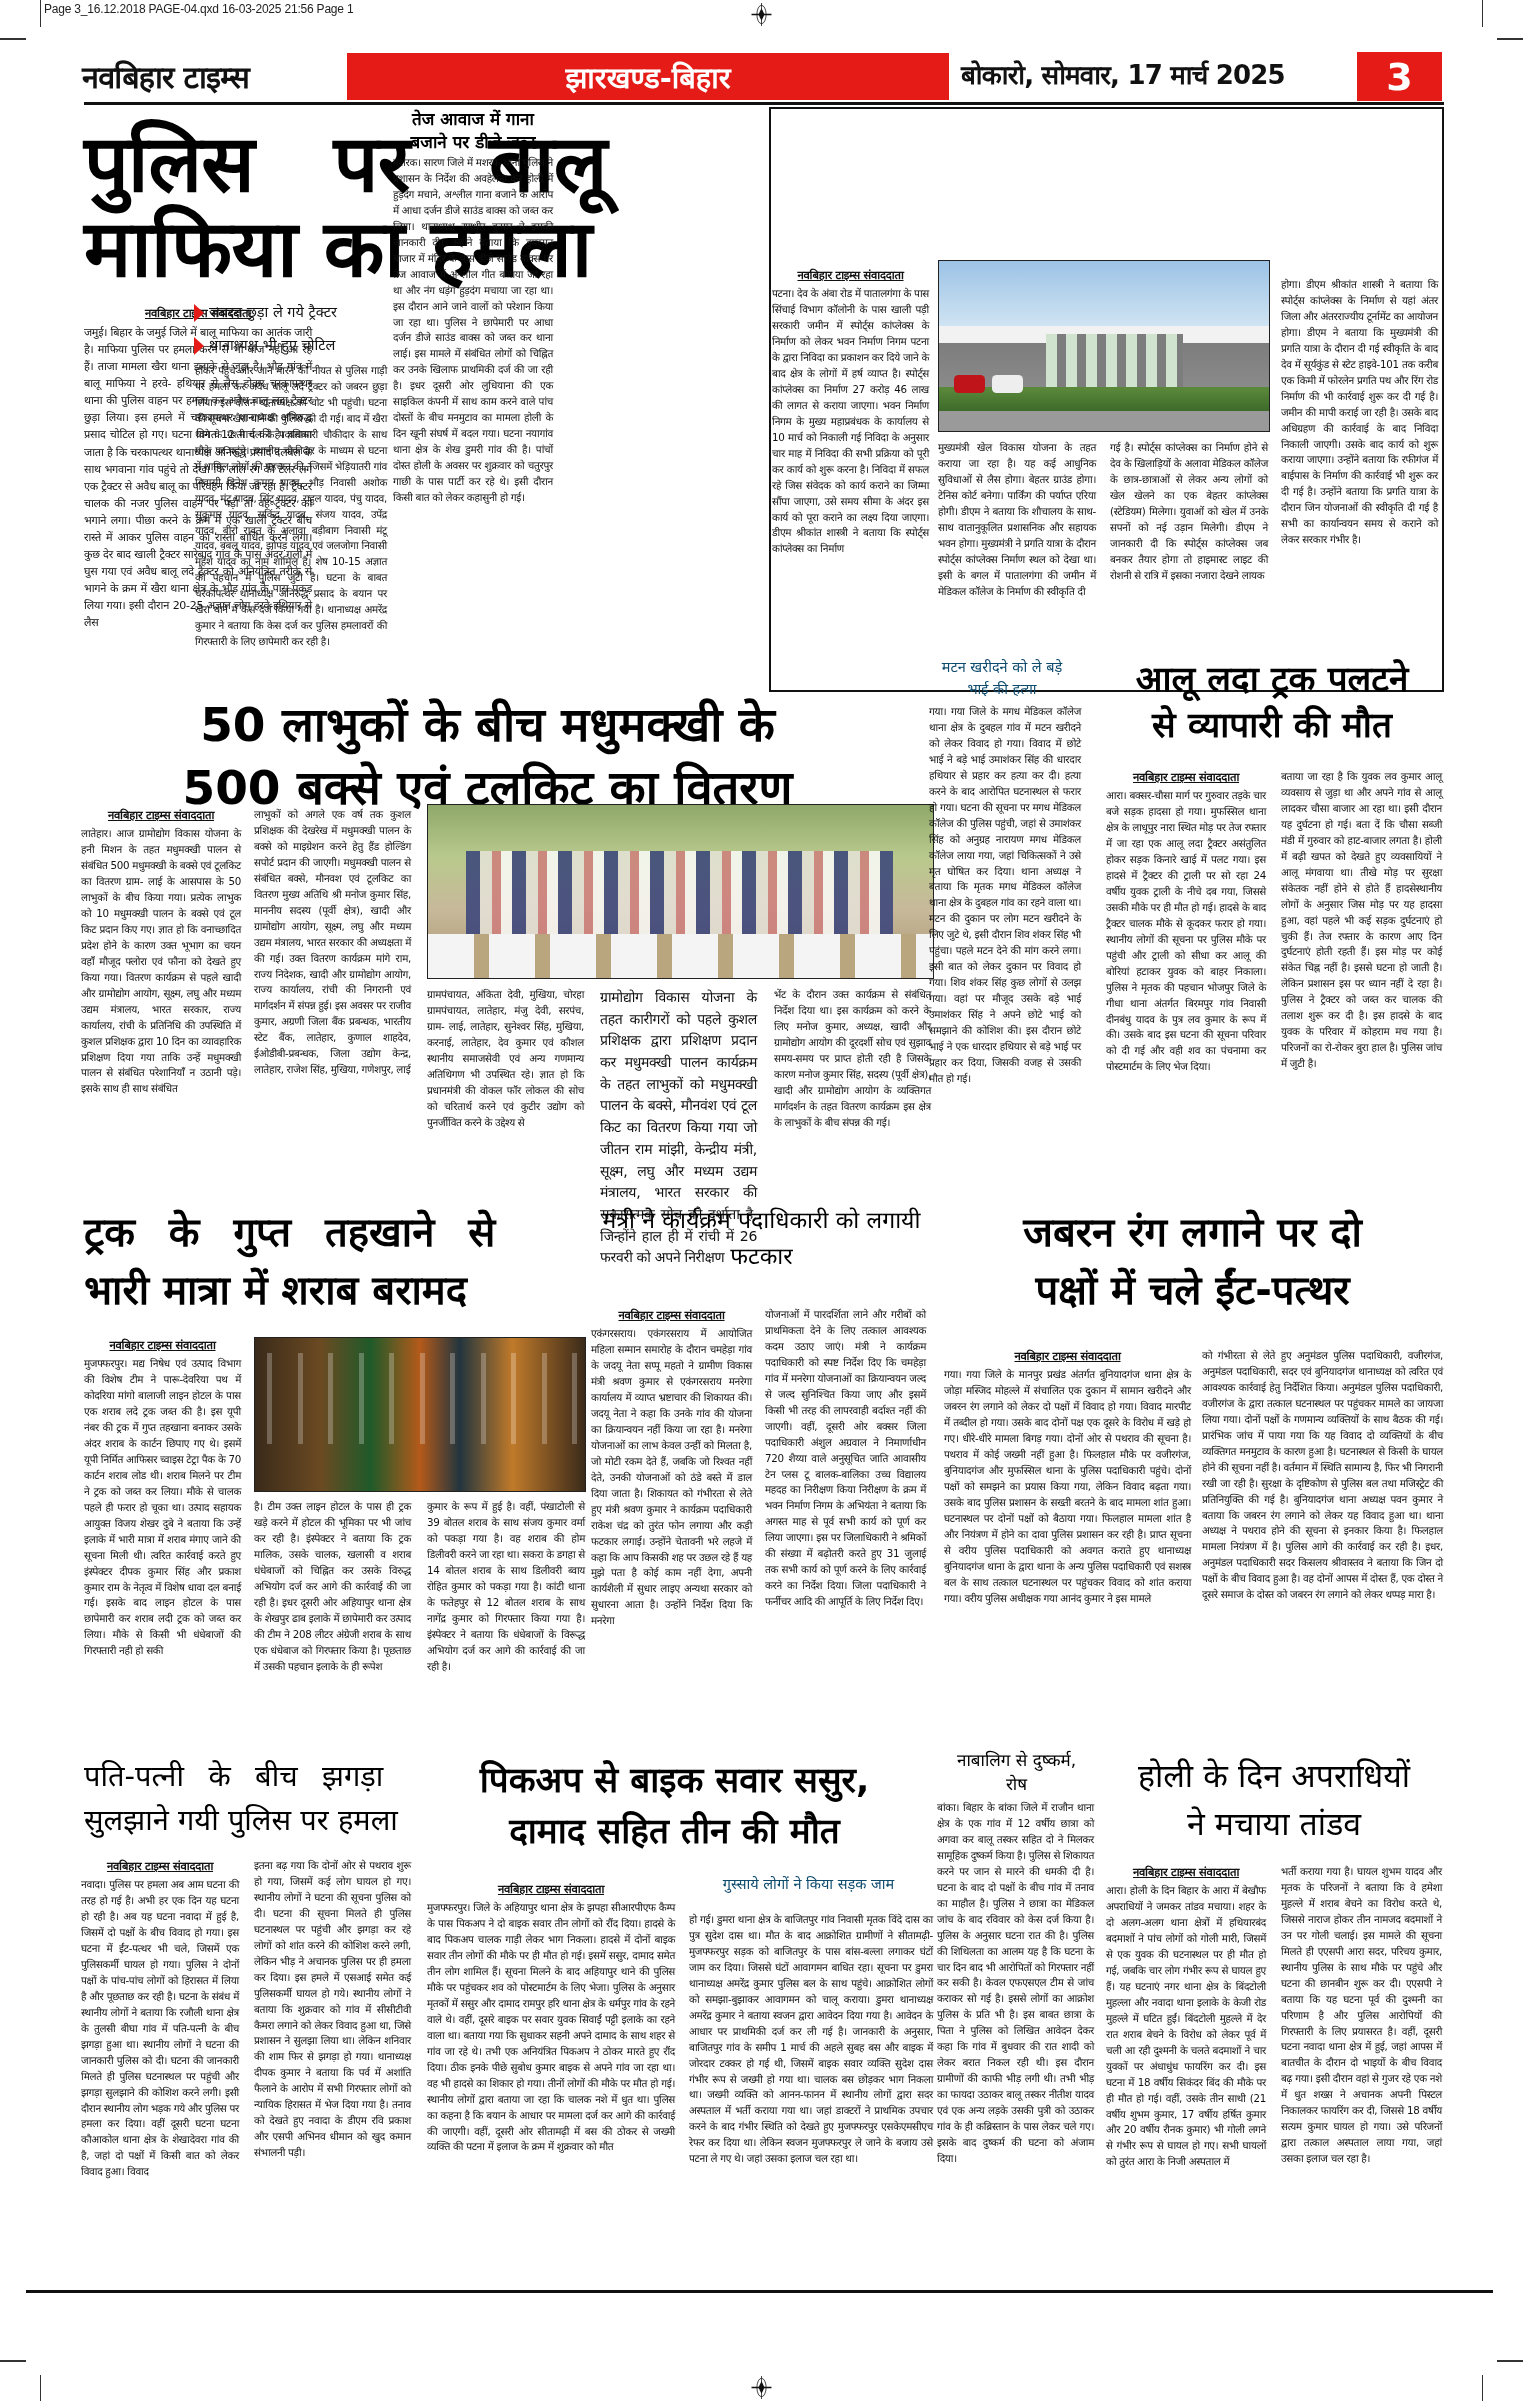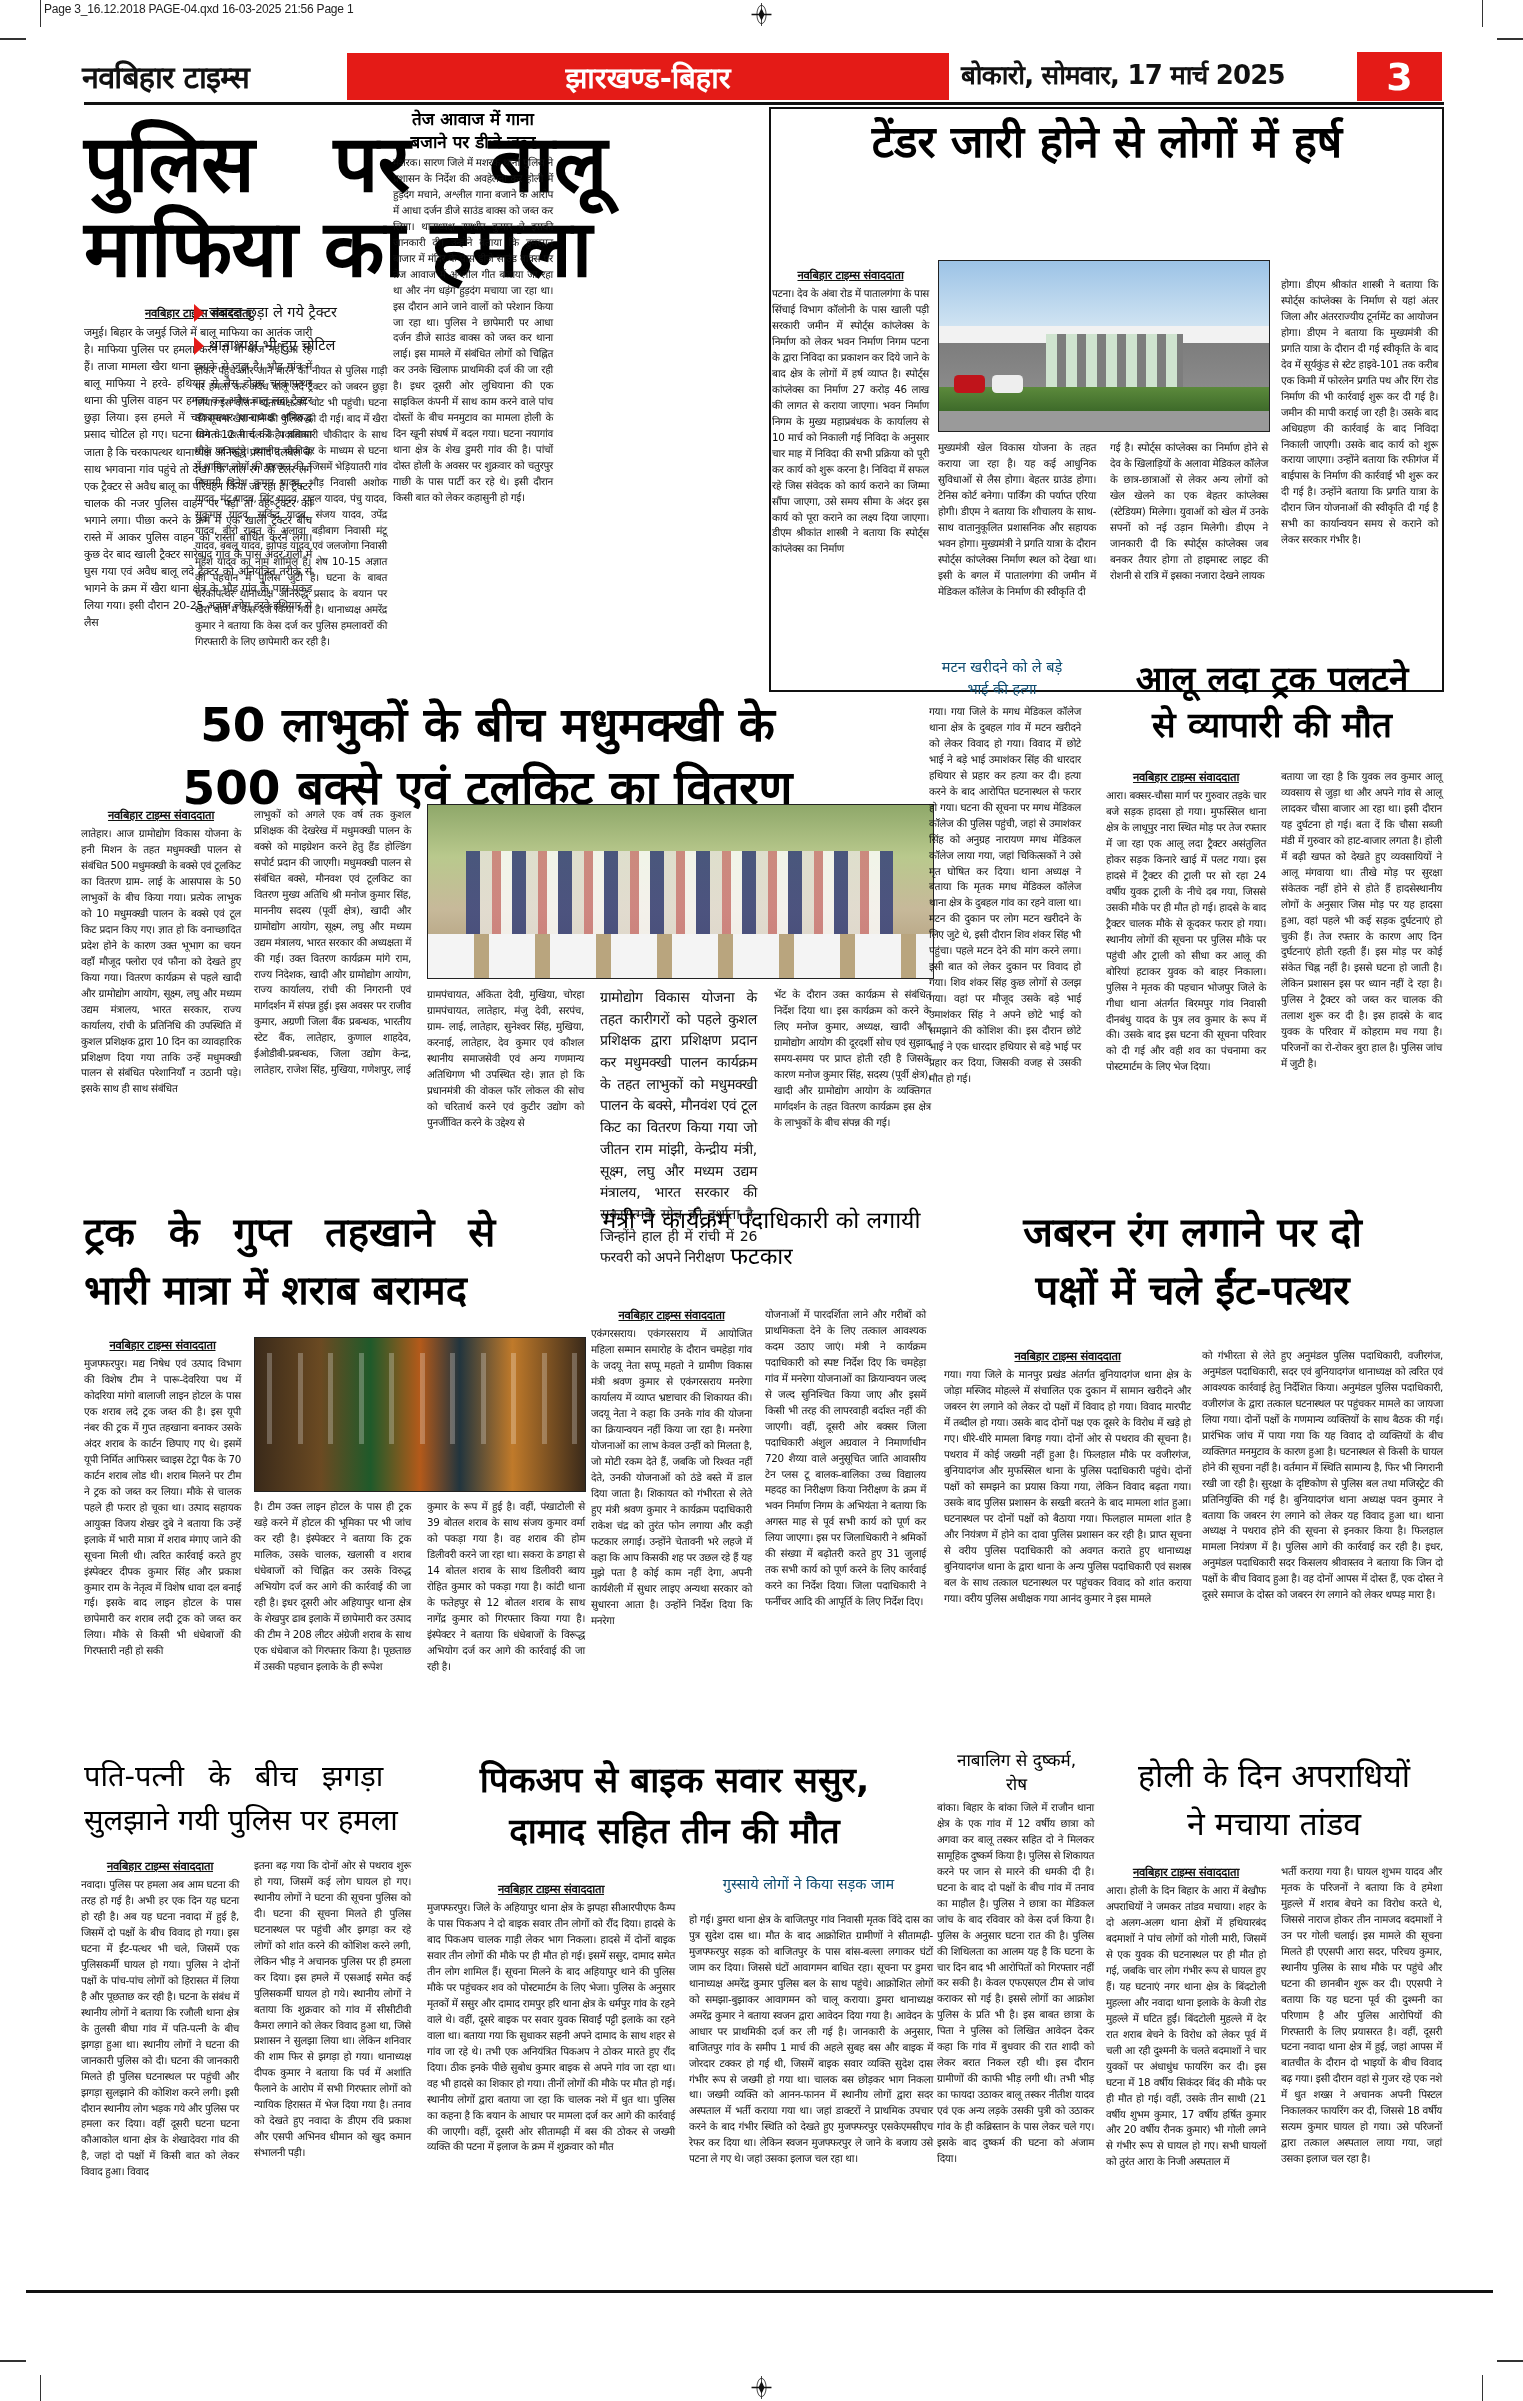--- a/index.html
+++ b/index.html
@@ -70,21 +70,20 @@
   <p>होकर पहुंचे और जान मारने की नीयत से पुलिस गाड़ी पर हमला कर अवैध बालू लदे ट्रैक्टर को जबरन छुड़ा लिया। इस दौरान थानाध्यक्ष को चोट भी पहुंची। घटना की सूचना खैरा थाने की पुलिस को दी गई। बाद में खैरा थाने के गश्ती दल के पदाधिकारी चौकीदार के साथ मौके पर पहुंचे। स्थानीय चौकीदार के माध्यम से घटना में शामिल लोगों की पहचान की, जिसमें भेड़ियातरी गांव निवासी दिनेश कुमार यादव, भौड़ निवासी अशोक यादव, मंटू यादव, सिंटू यादव, राहुल यादव, पंचु यादव, सुकुमार यादव, सकिंद्र यादव, संजय यादव, उपेंद्र यादव, बीरो रावत के अलावा बड़ीबाग निवासी मंटू यादव, बबलू यादव, झोपड़ यादव एवं जलजोगा निवासी महेश यादव का नाम शामिल है। शेष 10-15 अज्ञात की पहचान में पुलिस जुटी है। घटना के बाबत चरकापत्थर थानाध्यक्ष अनिरुद्ध प्रसाद के बयान पर खैरा थाने में केस दर्ज किया गया है। थानाध्यक्ष अमरेंद्र कुमार ने बताया कि केस दर्ज कर पुलिस हमलावरों की गिरफ्तारी के लिए छापेमारी कर रही है।</p>
 </div>
 
 <div class="abs hl hl-sm center" style="left:393px;top:108px;width:160px;font-size:17px;">तेज आवाज में गाना बजाने पर डीजे जब्त</div>
 <div class="abs col" style="left:393px;top:155px;width:160px;font-size:10.3px;">
   <p>मशरक। सारण जिले में मशरक थाना पुलिस ने प्रशासन के निर्देश की अवहेलना कर होली में हुड़दंग मचाने, अश्लील गाना बजाने के आरोप में आधा दर्जन डीजे साउंड बाक्स को जब्त कर लिया। थानाध्यक्ष रणधीर कुमार ने इसकी जानकारी दी। उन्होंने बताया कि डुमरसन बाजार में मंदिर के पास डीजे साउंड बाक्स पर तेज आवाज में अश्लील गीत बजाया जा रहा था और नंग धड़ंग हुड़दंग मचाया जा रहा था। इस दौरान आने जाने वालों को परेशान किया जा रहा था। पुलिस ने छापेमारी पर आधा दर्जन डीजे साउंड बाक्स को जब्त कर थाना लाई। इस मामले में संबंधित लोगों को चिह्नित कर उनके खिलाफ प्राथमिकी दर्ज की जा रही है। इधर दूसरी ओर लुधियाना की एक साइकिल कंपनी में साथ काम करने वाले पांच दोस्तों के बीच मनमुटाव का मामला होली के दिन खूनी संघर्ष में बदल गया। घटना नयागांव थाना क्षेत्र के शेख डुमरी गांव की है। पांचों दोस्त होली के अवसर पर शुक्रवार को चतुरपुर गाछी के पास पार्टी कर रहे थे। इसी दौरान किसी बात को लेकर कहासुनी हो गई।</p>
 </div>
 
 <div class="boxed" style="left:769px;top:107px;width:675px;height:585px;"></div>
 <div class="abs hl center" style="left:777px;top:114px;width:660px;font-size:44px;line-height:1.25;">
-  <div>टेंडर जारी होने से लोगों में हर्ष</div>
 </div>
 <div class="abs col" style="left:772px;top:267px;width:157px;font-size:10.3px;">
   <div class="byline">नवबिहार टाइम्स संवाददाता</div>
   <p>पटना। देव के अंबा रोड में पातालगंगा के पास सिंचाई विभाग कॉलोनी के पास खाली पड़ी सरकारी जमीन में स्पोर्ट्स कांप्लेक्स के निर्माण को लेकर भवन निर्माण निगम पटना के द्वारा निविदा का प्रकाशन कर दिये जाने के बाद क्षेत्र के लोगों में हर्ष व्याप्त है। स्पोर्ट्स कांप्लेक्स का निर्माण 27 करोड़ 46 लाख की लागत से कराया जाएगा। भवन निर्माण निगम के मुख्य महाप्रबंधक के कार्यालय से 10 मार्च को निकाली गई निविदा के अनुसार चार माह में निविदा की सभी प्रक्रिया को पूरी कर कार्य को शुरू करना है। निविदा में सफल रहे जिस संवेदक को कार्य कराने का जिम्मा सौंपा जाएगा, उसे समय सीमा के अंदर इस कार्य को पूरा कराने का लक्ष्य दिया जाएगा। डीएम श्रीकांत शास्त्री ने बताया कि स्पोर्ट्स कांप्लेक्स का निर्माण</p>
 </div>
 <div class="photo" style="left:938px;top:260px;width:332px;height:172px;background:linear-gradient(#9cc3e6 0%,#cfe3f2 38%,#f2f2f2 38%,#f2f2f2 48%,#7d7d7d 48%,#8a8a8a 74%,#5c8a3c 74%,#3e6b2a 88%,#9a9a9a 88%);">
   <div style="position:absolute;left:107px;top:73px;width:137px;height:53px;background:repeating-linear-gradient(90deg,#cfe3cf 0 10.7px,#7d7d7d 10.7px 20px);"></div>
   <div style="position:absolute;left:15.2px;top:114px;width:30.5px;height:18.3px;background:#c0141b;border-radius:4.6px;"></div>
   <div style="position:absolute;left:53px;top:114px;width:30.5px;height:18.3px;background:#eee;border-radius:4.6px;"></div>
 </div>

